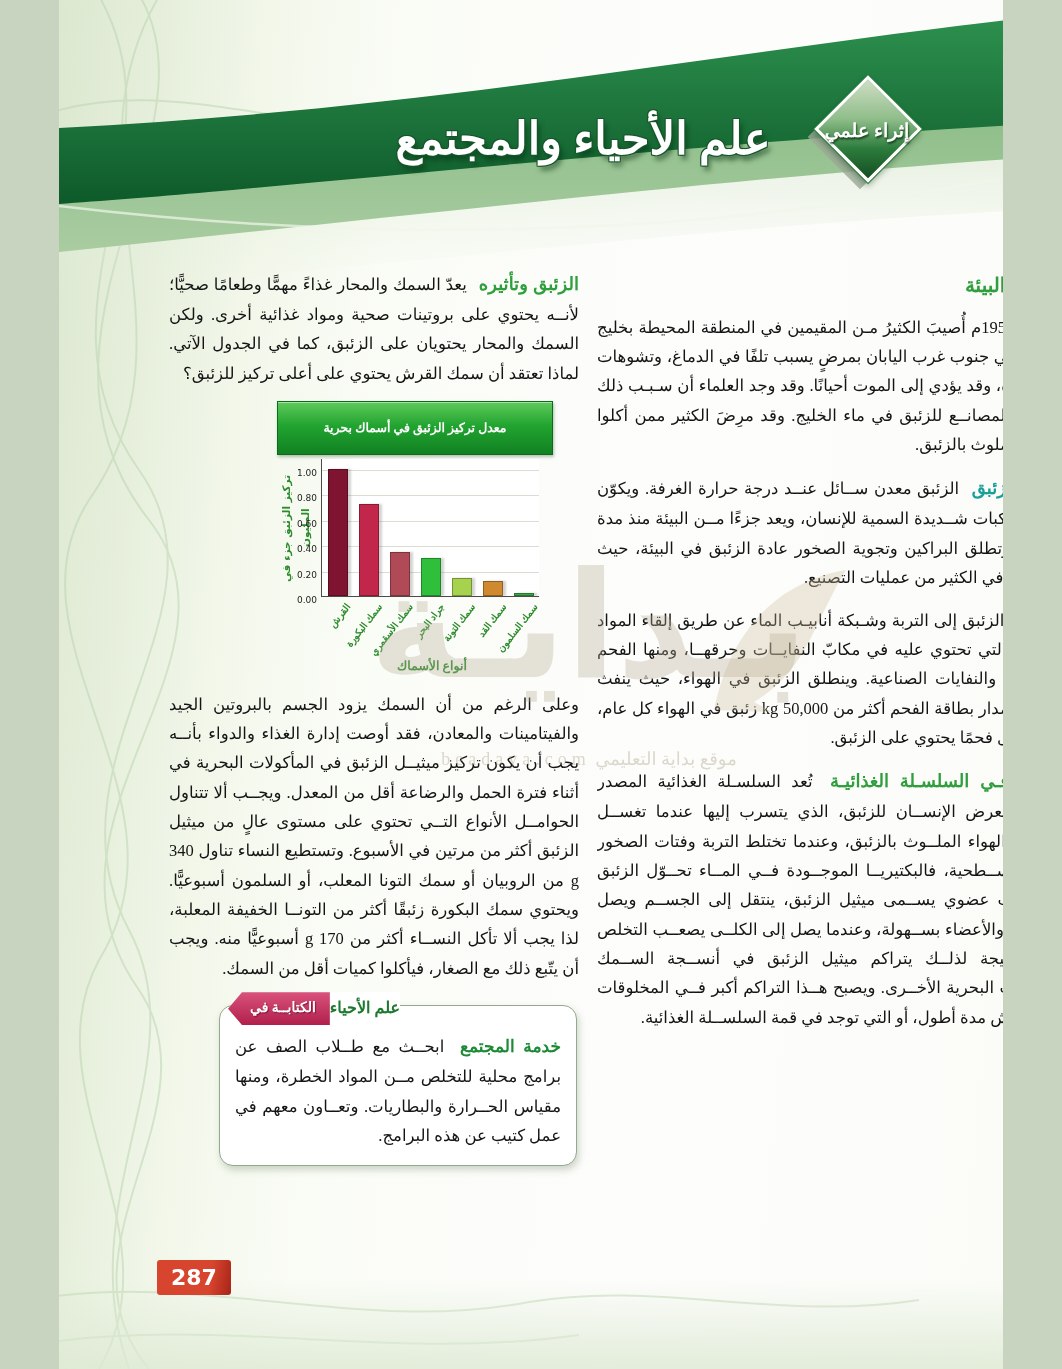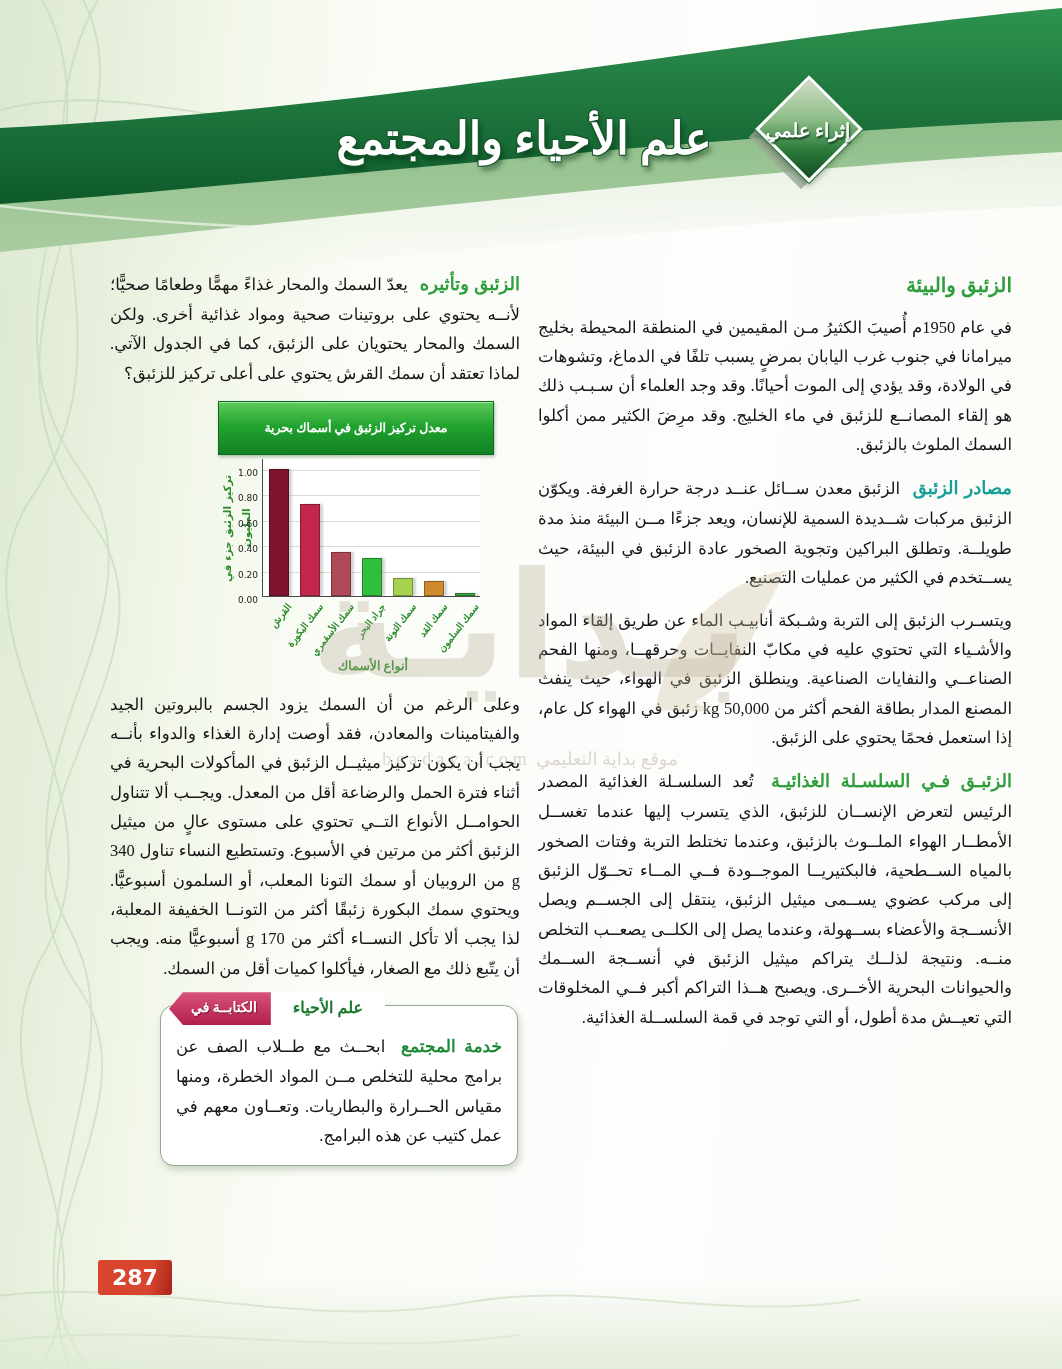--- a/index.html
+++ b/index.html
@@ -1,19 +1,19 @@
 <!DOCTYPE html>
 <html lang="ar" dir="rtl"><head>
 <meta charset="utf-8">
 <style>
   * { margin:0; padding:0; box-sizing:border-box; }
   html,body { background:#c9d4c0; }
   body { font-family:"Liberation Serif","DejaVu Serif",serif; }
   #page {
-    position:relative; width:1062px; height:1369px; margin:0 auto; overflow:hidden;
+    position:relative; width:944px; height:1369px; margin:0 auto; overflow:hidden;
     background:linear-gradient(95deg,#dce8d0 0%,#e5eeda 9%,#f2f7ea 20%,#fafcf6 33%,#fdfdfc 62%,#fbfcf8 100%);
   }
   svg.ornaments { position:absolute; left:0; top:0; z-index:1; }
   svg.header-waves { position:absolute; left:0; top:0; z-index:3; }
   .bottom-tint { position:absolute; left:0; right:0; bottom:0; height:90px; z-index:2;
     background:linear-gradient(to bottom, rgba(222,234,212,0), rgba(222,234,212,.85)); }
 
   
   .header-title {
     position:absolute; z-index:5; left:298px; top:92px; width:452px; height:92px;
@@ -65,21 +65,21 @@
     font-weight:bold; font-size:12.5px; margin-top:-4px; }
 
   
   .writing-box { position:relative; width:358px; margin:22px 2px 0 auto; background:#ffffff;
     border:1.6px solid #93a98b; border-radius:14px; padding:26px 15px 14px;
     box-shadow:2px 4px 7px rgba(70,95,60,.25); font-size:16.5px; }
   .box-tab { position:absolute; top:-14px; left:8px; display:flex; align-items:center; direction:ltr; }
   .ribbon { background:linear-gradient(#d9537c,#b11f4c); color:#fff; font-weight:bold; font-size:14px;
     padding:4px 14px 4px 22px; clip-path:polygon(0 50%, 14px 0, 100% 0, 100% 100%, 14px 100%);
     text-shadow:1px 1px 1px rgba(90,0,30,.6); }
-  .subject { background:#ffffff; color:#1c7a2e; font-weight:bold; font-size:16px; padding:2px 22px; }
+  .subject { background:#ffffff; color:#1c7a2e; font-weight:bold; font-size:16px; padding:2px 0; }
   .box-lead { color:#1c8a36; font-weight:bold; margin-left:7px; font-size:17px; }
 
   
   .page-num { position:absolute; z-index:12; left:98px; top:1260px;
     background:linear-gradient(100deg,#d8452f 70%,#a82418); color:#fff; font-weight:bold;
     font-size:22px; padding:5px 14px; border-radius:3px; font-family:"DejaVu Sans",sans-serif; }
   .watermark-big { position:absolute; z-index:40; left:140px; top:540px; width:780px; text-align:center;
     font-size:148px; font-weight:bold; color:#b9ae97; opacity:.34; pointer-events:none;
     font-family:"DejaVu Sans",sans-serif; }
   .watermark-small { position:absolute; z-index:40; left:150px; top:748px; width:760px; text-align:center;

